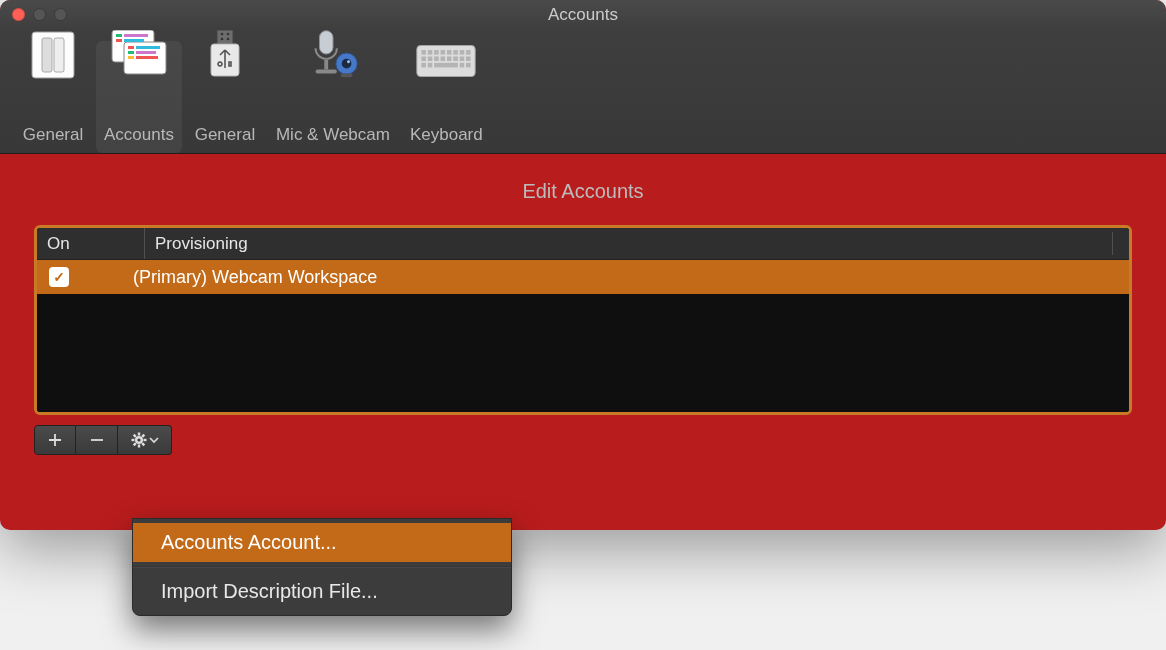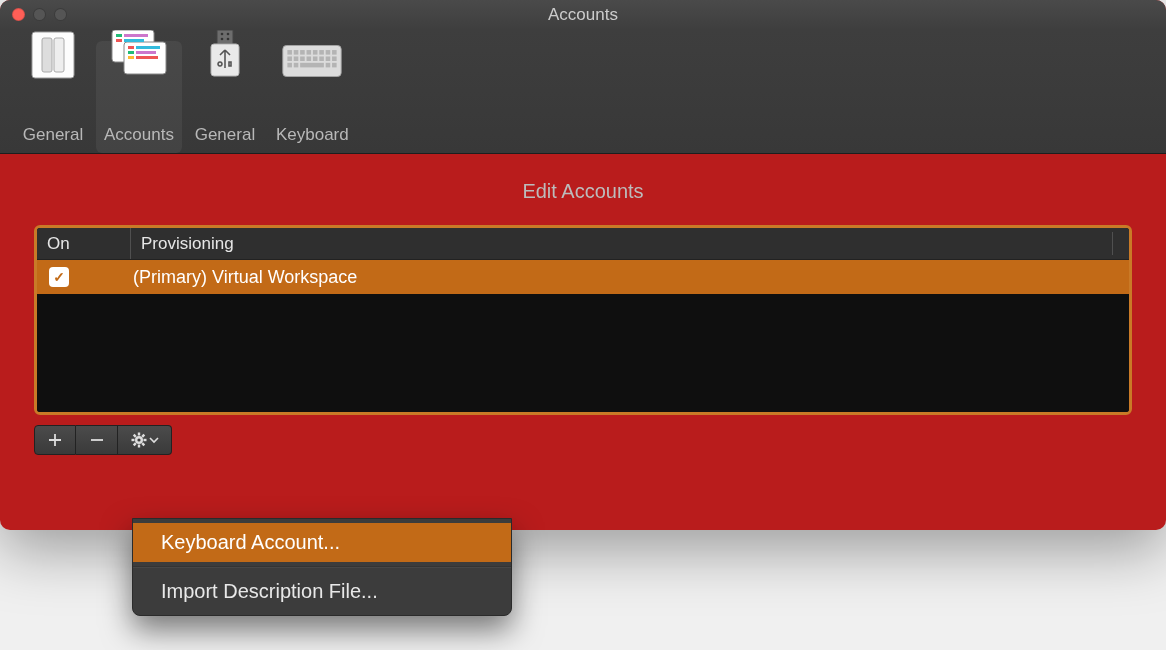--- a/index.html
+++ b/index.html
@@ -70,21 +70,21 @@
     overflow: hidden;
   }
   .table-header {
     display: flex;
     background: #2f2f2f;
     border-bottom: 1px solid #222;
     height: 32px;
     align-items: stretch;
   }
   .th { color: #e6e6e6; font-size: 17px; font-weight: 500; display: flex; align-items: center; padding: 0 10px; border-right: 1px solid #505050; }
-  .th.on { width: 94px; }
+  .th.on { width: 108px; }
   .th.desc { flex: 1; border-right: none; position: relative; }
   .th.desc::after { content:""; position:absolute; right:16px; top:4px; bottom:4px; width:1px; background:#505050; }
 
   .row {
     display: flex;
     align-items: center;
     height: 34px;
     background: #c26a17;
     color: #fff;
     font-size: 18px;
@@ -196,20 +196,35 @@
             <circle cx="31" cy="8" r="1.3" fill="#333"></circle>
           <circle cx="25" cy="13" r="1.3" fill="#333"></circle>
             <circle cx="31" cy="13" r="1.3" fill="#333"></circle>
           <rect x="14" y="18" width="28" height="32" rx="3" fill="#e9e9e9" stroke="#b5b5b5"></rect>
           <path d="M28 24 v18 M28 24 l-5 5 M28 24 l5 5 M23 36 a2 2 0 1 0 .01 0 M33 36 h-1 v4 h2 v-4 z" stroke="#555" stroke-width="1.6" fill="none"></path>
         </svg>
       </div>
       <div class="toolbar-label">General</div>
     </div>
 
+    <div class="toolbar-item">
+      <div class="toolbar-icon">
+        <svg width="64" height="56" viewBox="0 0 64 56">
+          <rect x="18" y="4" width="14" height="24" rx="7" fill="#c8ccd3" stroke="#8b9099"></rect>
+          <path d="M14 22 a11 11 0 0 0 22 0" stroke="#888" stroke-width="2" fill="none"></path>
+          <rect x="23" y="34" width="4" height="10" fill="#888"></rect>
+          <rect x="14" y="44" width="22" height="4" rx="2" fill="#888"></rect>
+          <circle cx="46" cy="38" r="11" fill="#4678c8" stroke="#2d4f8b"></circle>
+          <circle cx="46" cy="38" r="5" fill="#1a2a45"></circle>
+          <circle cx="48" cy="36" r="1.5" fill="#9cf"></circle>
+          <rect x="40" y="48" width="12" height="4" rx="2" fill="#555"></rect>
+        </svg>
+      </div>
+      <div class="toolbar-label">Mic &amp; Webcam</div>
+    </div>
 
     <div class="toolbar-item">
       <div class="toolbar-icon">
         <svg width="68" height="42" viewBox="0 0 68 42">
           <rect x="2" y="4" width="64" height="34" rx="4" fill="#dcdcdc" stroke="#a5a5a5"></rect>
           <g fill="#b4b4b4">
             <rect x="7" y="9" width="5" height="5"></rect>
               <rect x="14" y="9" width="5" height="5"></rect>
               <rect x="21" y="9" width="5" height="5"></rect>
               <rect x="28" y="9" width="5" height="5"></rect>
@@ -245,21 +260,21 @@
 
     <div class="table-wrapper">
       <div class="table-header">
         <div class="th on">On</div>
         <div class="th desc">Provisioning</div>
       </div>
       <div class="row">
         <div class="cell-on">
           <div class="checkbox">✓</div>
         </div>
-        <div class="cell-desc">(Primary) Virtual Workspace</div>
+        <div class="cell-desc">(Primary) Webcam Workspace</div>
       </div>
       <div class="table-filler"></div>
     </div>
 
     <div class="bottom-toolbar">
       <div class="bt-btn">
         <svg width="14" height="14" viewBox="0 0 14 14">
             <path d="M7 1v12M1 7h12" stroke="#ddd" stroke-width="1.8"></path>
           </svg>
       </div>
@@ -290,16 +305,16 @@
         <svg width="10" height="10" viewBox="0 0 10 10">
           <path d="M1 3 L5 7 L9 3" stroke="#ddd" stroke-width="1.6" fill="none"></path>
         </svg>
       </div>
     </div>
   </div>
 
 </div>
 
 <div class="menu">
-  <div class="menu-item highlight">Keyboard Account...</div>
+  <div class="menu-item highlight">Accounts Account...</div>
   <div class="menu-sep"></div>
   <div class="menu-item">Import Description File...</div>
 </div>
 
 </body></html>

